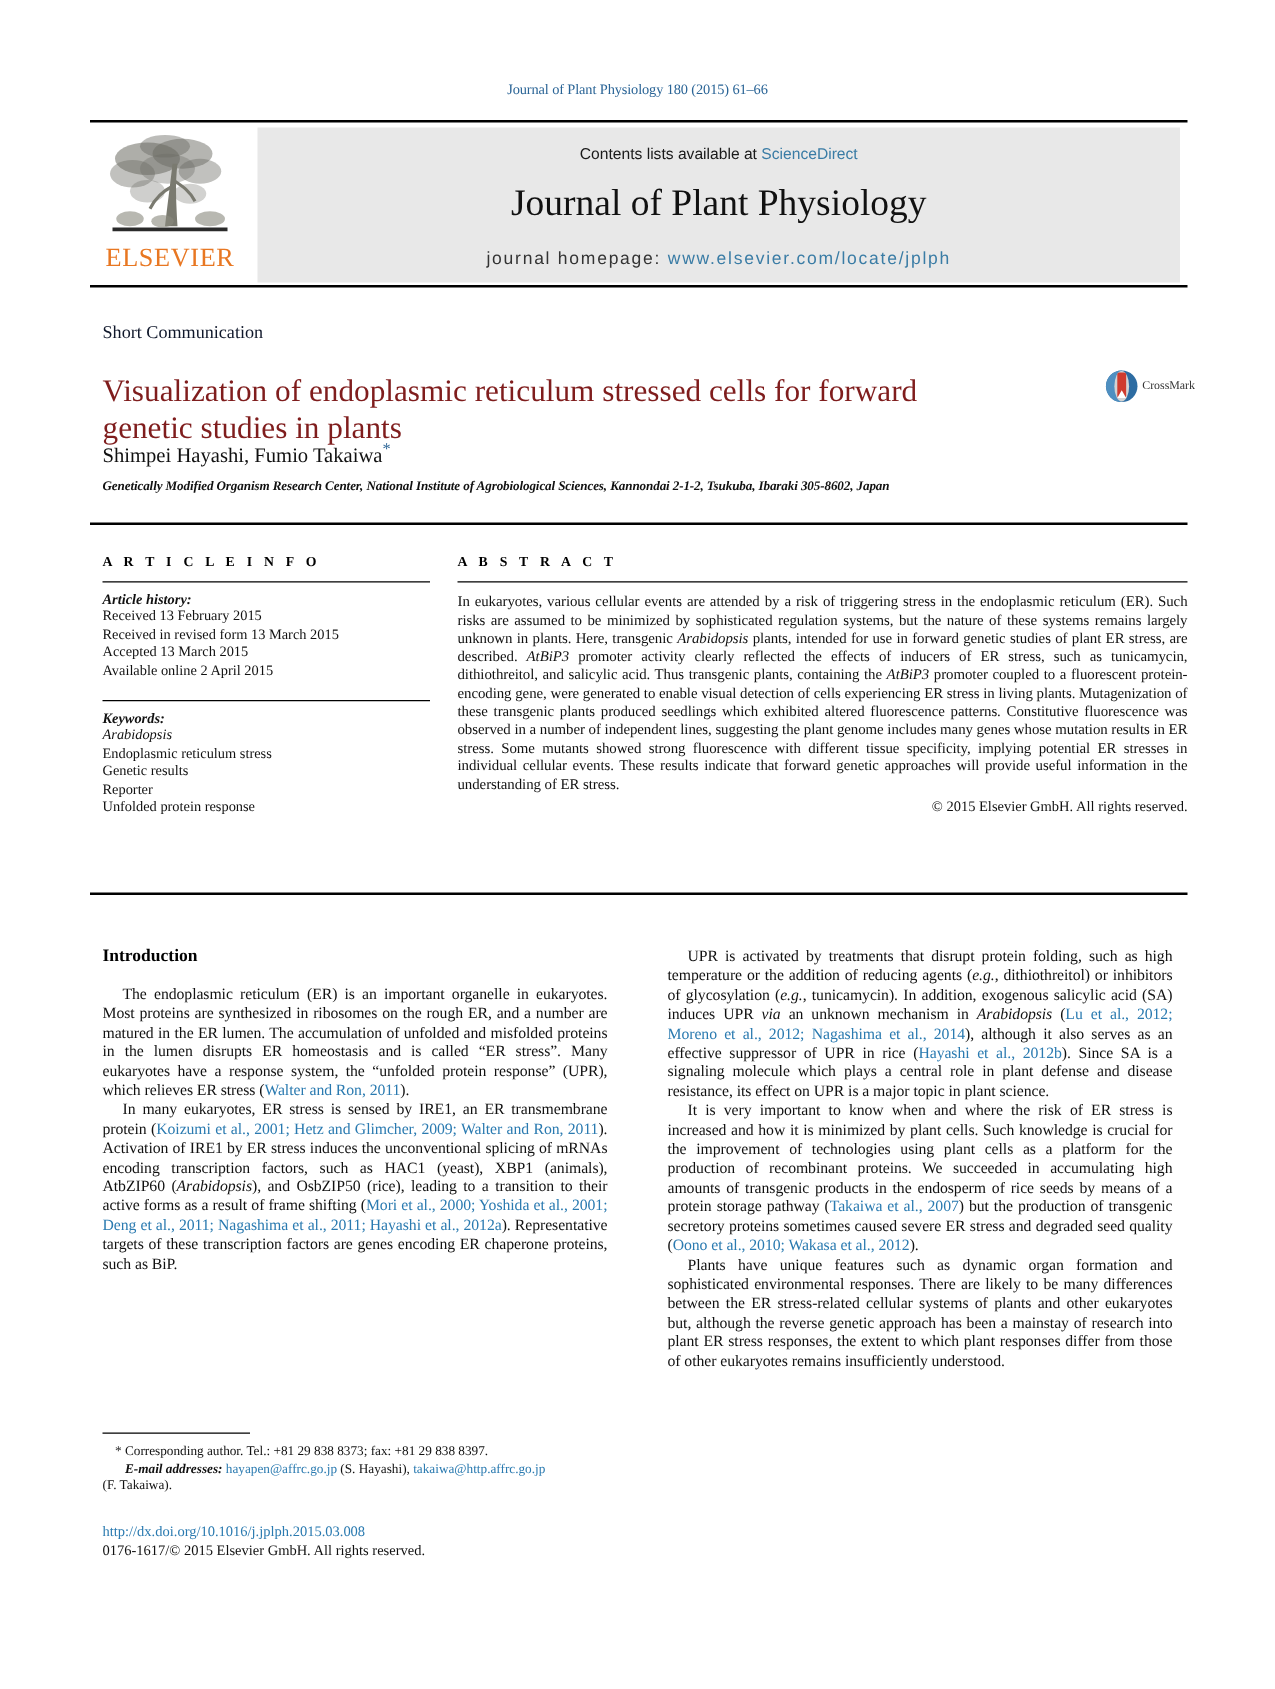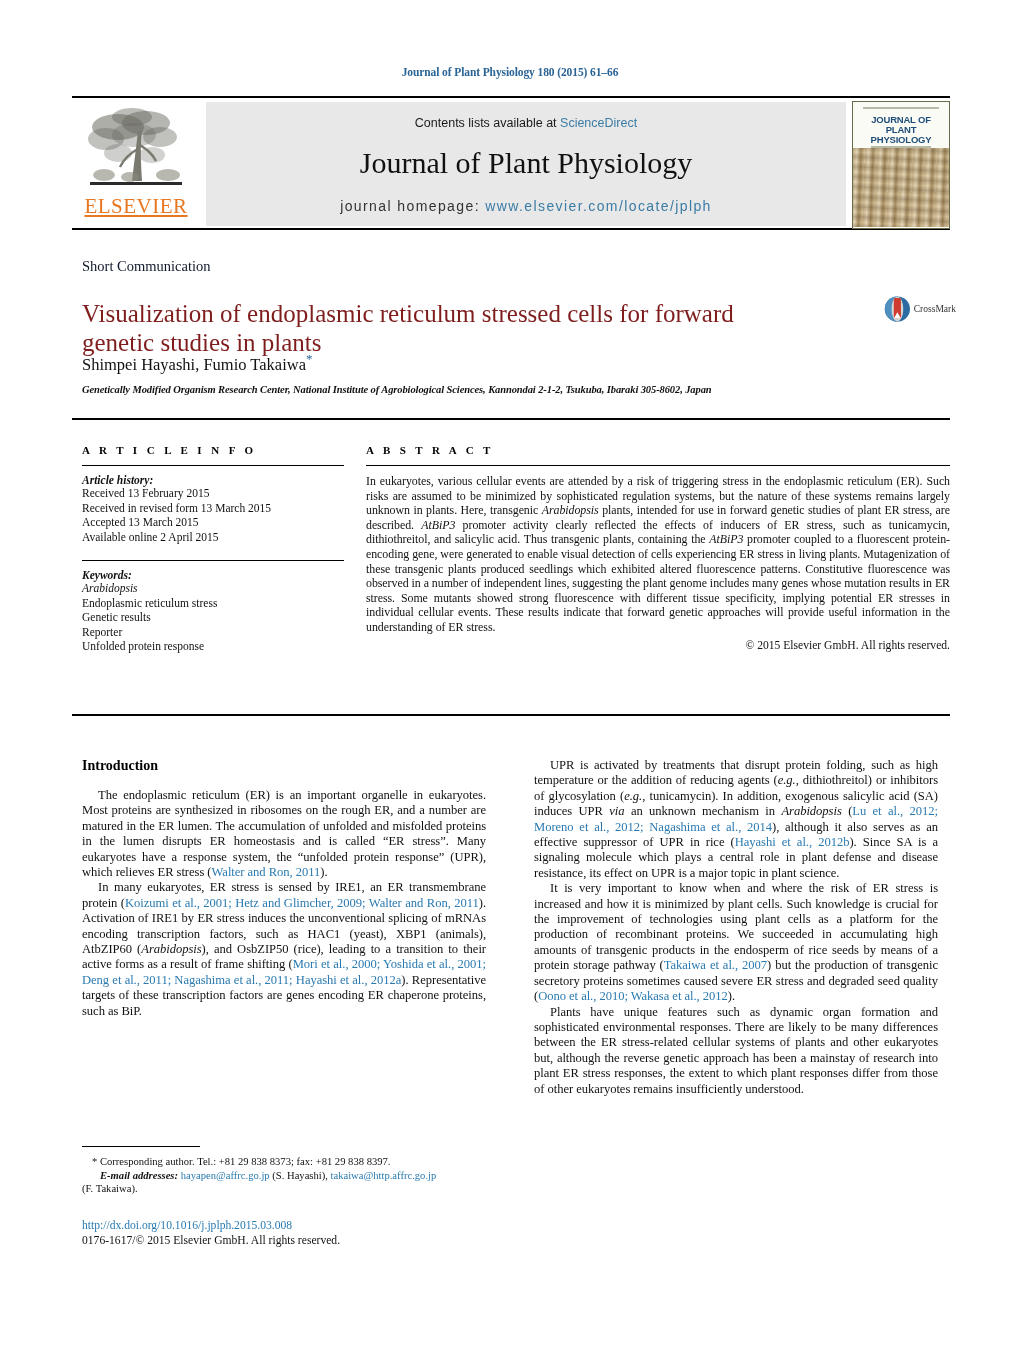--- a/index.html
+++ b/index.html
@@ -23,21 +23,21 @@
   }
 
   
   .running-head {
     position: absolute;
     top: 66px;
     left: 0;
     width: 1020px;
     text-align: center;
     font-size: 11.5px;
-    font-weight: bold;
+    font-weight: normal;
     color: #2a6496;
     letter-spacing: -0.1px;
   }
 
   
   .masthead {
     position: absolute;
     top: 96px;
     left: 72px;
     width: 878px;
@@ -69,21 +69,20 @@
     position: relative;
   }
   .elsevier-wordmark {
     font-family: "Liberation Serif", serif;
     font-size: 21px;
     letter-spacing: 0.5px;
     color: #E87722;
     font-weight: normal;
     margin-top: 1px;
     line-height: 1;
-    text-decoration: underline;
   }
   .masthead-center {
     flex: 1 1 auto;
     background: #e8e8e8;
     margin-left: 6px;
     margin-right: 6px;
     display: flex;
     flex-direction: column;
     align-items: center;
     justify-content: center;
@@ -379,32 +378,20 @@
       <div class="masthead-center">
         <div class="contents-line">
           <span>Contents lists available at </span><span class="sd-link">ScienceDirect</span>
         </div>
         <div class="journal-title">Journal of Plant Physiology</div>
         <div class="homepage-line">
           <span>journal homepage: </span><span class="hp-url">www.elsevier.com/locate/jplph</span>
         </div>
       </div>
 
-      <div class="cover-thumb">
-        <div class="cover-top">
-          <div class="cover-microline"></div>
-          <div class="cover-jp">
-            <span>JOURNAL OF</span><br>
-            <span>PLANT PHYSIOLOGY</span>
-          </div>
-          <div class="cover-microline s"></div>
-          <div class="cover-microline s"></div>
-        </div>
-        <div class="cover-img"></div>
-      </div>
 
     </div>
   </div>
 
   <div class="article-type">Short Communication</div>
   <h1 class="title">Visualization of endoplasmic reticulum stressed cells for forward genetic studies in plants</h1>
   <div class="authors"><span>Shimpei Hayashi, Fumio Takaiwa</span><span class="star">*</span></div>
   <div class="affiliation">Genetically Modified Organism Research Center, National Institute of Agrobiological Sciences, Kannondai 2-1-2, Tsukuba, Ibaraki 305-8602, Japan</div>
 
   <div class="crossmark">

